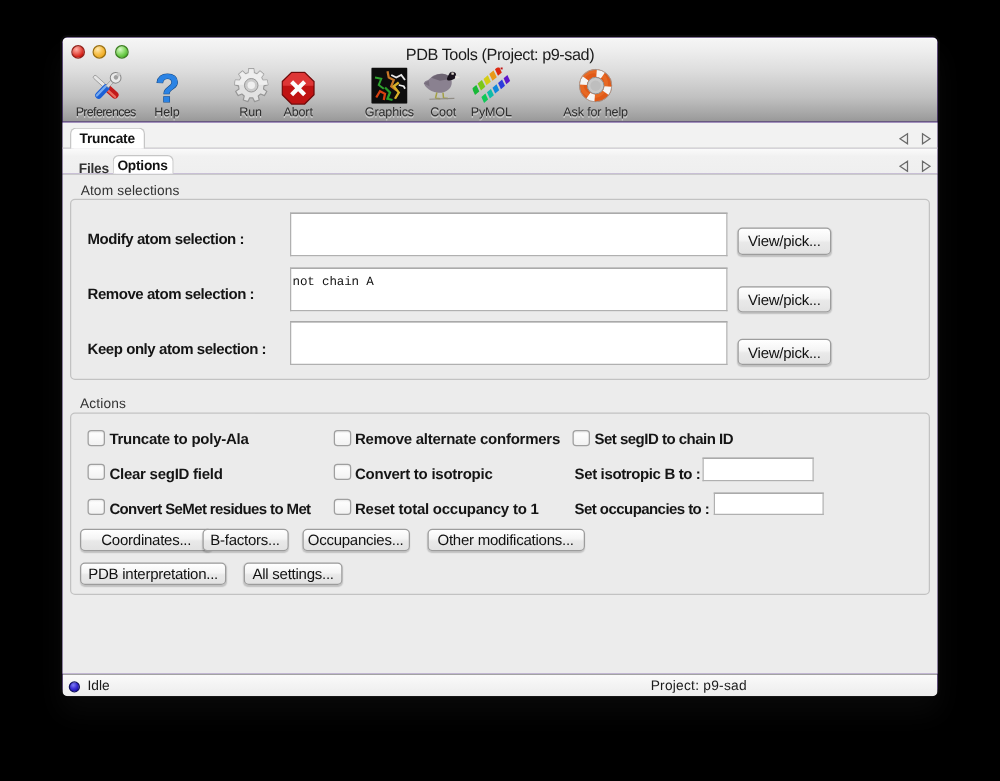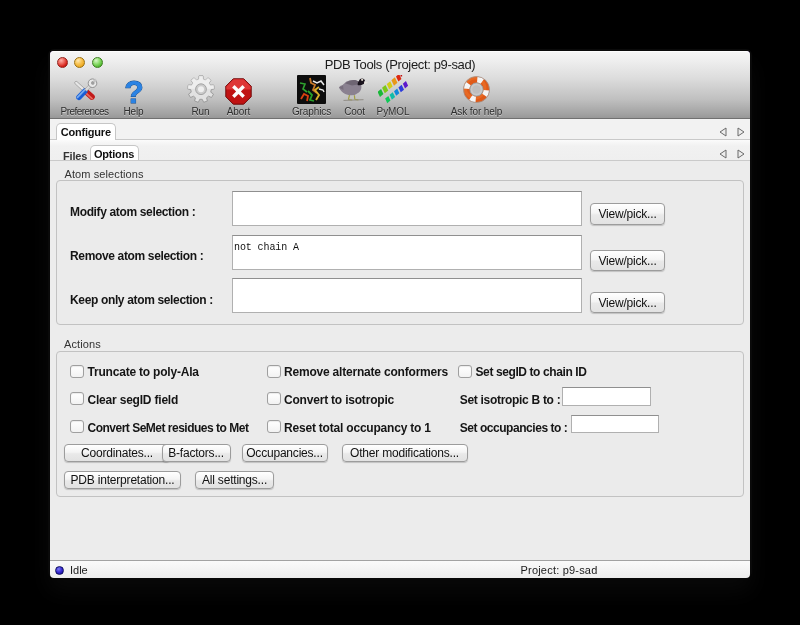--- a/index.html
+++ b/index.html
@@ -1,21 +1,21 @@
 <!DOCTYPE html>
 <html><head>
 <meta charset="utf-8">
 <style>
   html,body{margin:0;padding:0;width:800px;height:625px;background:#000;overflow:hidden;}
   *{box-sizing:border-box;font-family:"Liberation Sans",sans-serif;}
   .abs{position:absolute;}
   #win{position:absolute;left:48px;top:28px;width:704px;height:529px;
        background:#4c1d95;border-radius:6px;
        border:2px solid #0a0a0a;
-       box-shadow:0 14px 22px rgba(15,15,15,0.6);margin-top:21px;}
+       box-shadow:0 14px 22px rgba(15,15,15,0.6);}
   #header{position:absolute;left:0;top:0;width:700px;height:68px;
        background:linear-gradient(#f6f6f6,#eeeeee 15%,#dddddd 40%,#c0c0c0 72%,#a2a2a2 94%,#989898);
        border-radius:4px 4px 0 0;border-bottom:1px solid #707070;box-shadow:inset 0 1px 0 rgba(255,255,255,0.75);}
   .ball{position:absolute;width:11px;height:11px;border-radius:50%;top:5.5px;}
   #title{position:absolute;left:0;top:6px;width:700px;text-align:center;
        font-size:13px;color:#1c1c1c;letter-spacing:-0.35px;}
   .tool{position:absolute;top:24px;text-align:center;}
   .tool .lab{font-size:10px;color:#2e2e2e;margin-top:1px;text-shadow:0 1px 0 rgba(255,255,255,0.45);letter-spacing:-0.1px;}
   .ticon{height:30px;display:flex;align-items:flex-start;justify-content:center;}
   #tabrowA{position:absolute;left:0;top:68px;width:700px;height:21px;background:#f2f2f2;border-bottom:1px solid #c9c9c9;}
@@ -159,21 +159,21 @@
         <circle cx="13.5" cy="13.5" r="6.6" fill="#c9c9c9"></circle>
         <circle cx="13.5" cy="13.5" r="6.6" fill="none" stroke="#8f8f8f" stroke-width="0.8"></circle>
         <circle cx="13.5" cy="13.5" r="4.2" fill="#bebebe"></circle>
       </svg>
         </div>
       <div class="lab">Ask for help</div>
     </div>
   </div>
 
   <div id="tabrowA">
-    <div class="tab" style="left:6px;top:3.5px;width:59.5px;height:17.5px;line-height:17px;z-index:2;">Configure</div>
+    <div class="tab" style="left:6px;top:3.5px;width:59.5px;height:17.5px;line-height:17px;z-index:2;">Truncate</div>
   </div>
   <div id="tabrowB">
     <div class="clabel" style="left:13px;top:10px;color:#333;font-size:11px;">Files</div>
     <div class="tab" style="left:39.5px;top:5px;width:49px;height:15px;line-height:16px;z-index:2;">Options</div>
   </div>
   <svg class="abs" style="left:668px;top:76px;" width="28" height="10" viewBox="0 0 28 10">
       <path d="M8 1 L2 5 L8 9 Z M20 1 L26 5 L20 9 Z" fill="#ededed" stroke="#6a6a6a" stroke-width="1"></path>
     </svg>
   <svg class="abs" style="left:668px;top:98px;" width="28" height="10" viewBox="0 0 28 10">
       <path d="M8 1 L2 5 L8 9 Z M20 1 L26 5 L20 9 Z" fill="#ededed" stroke="#6a6a6a" stroke-width="1"></path>

